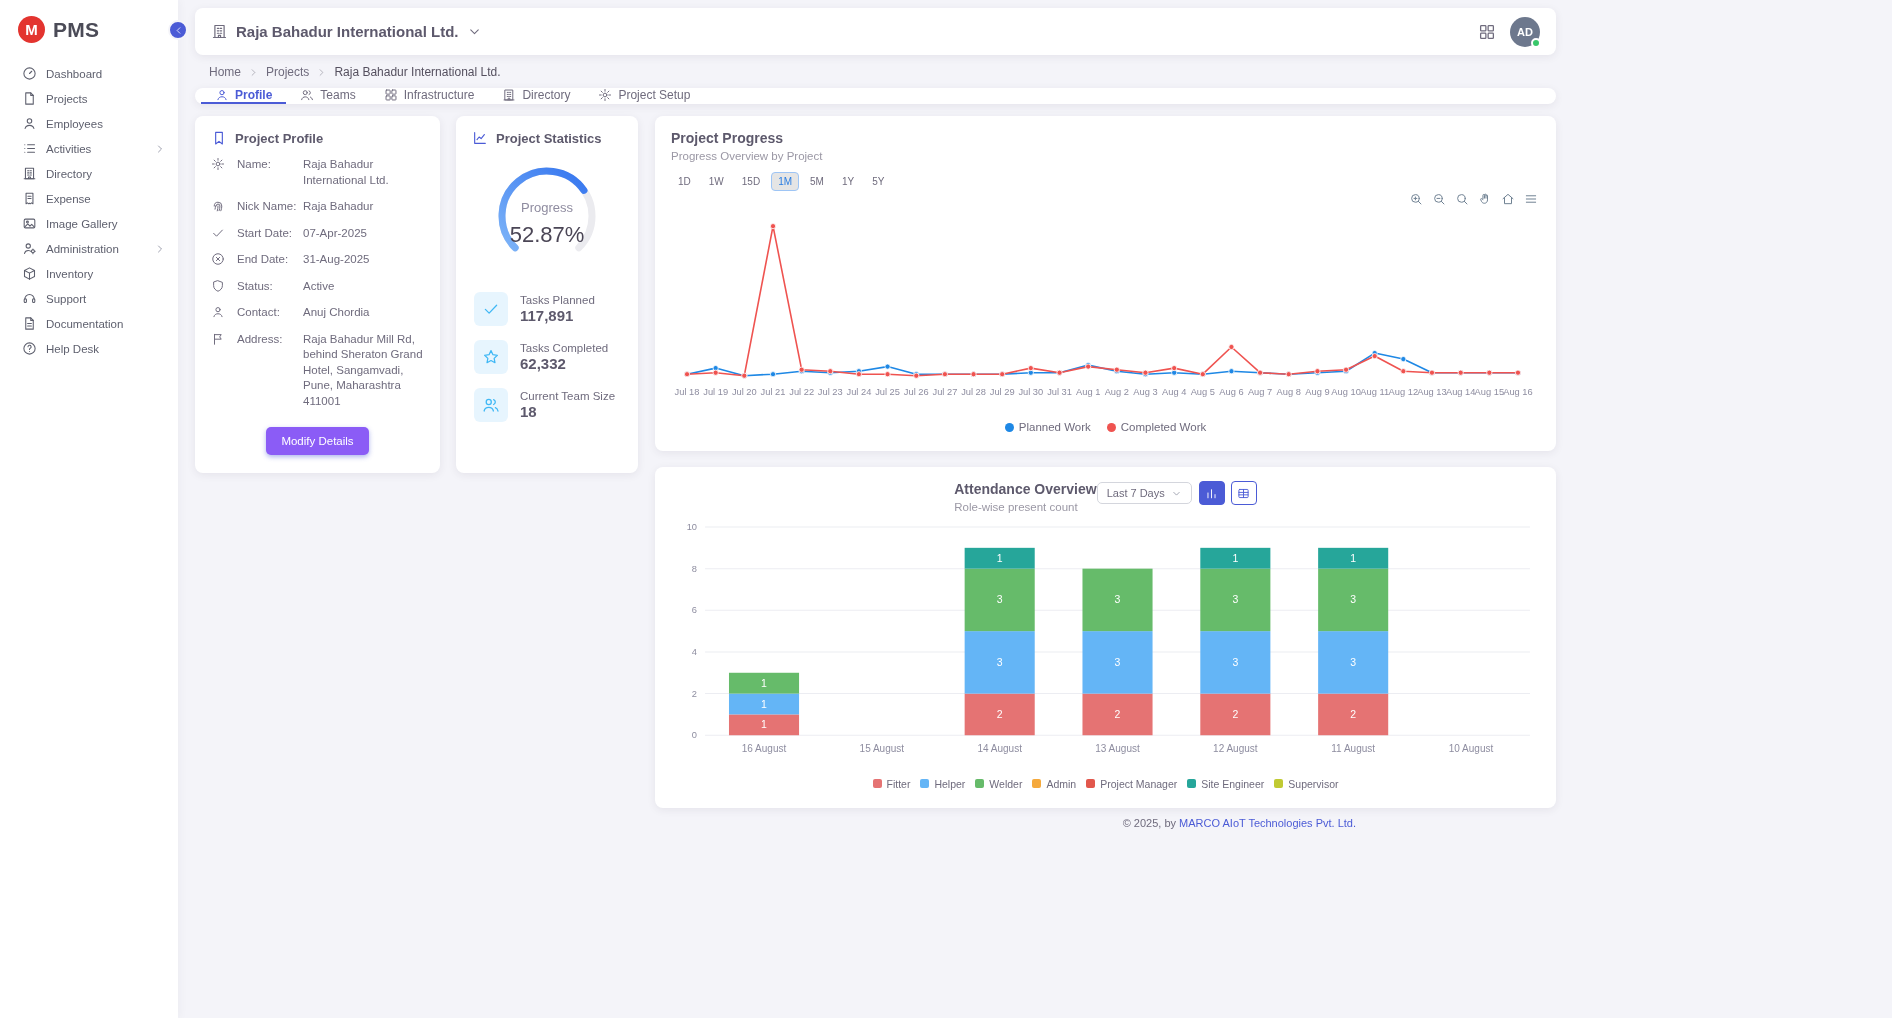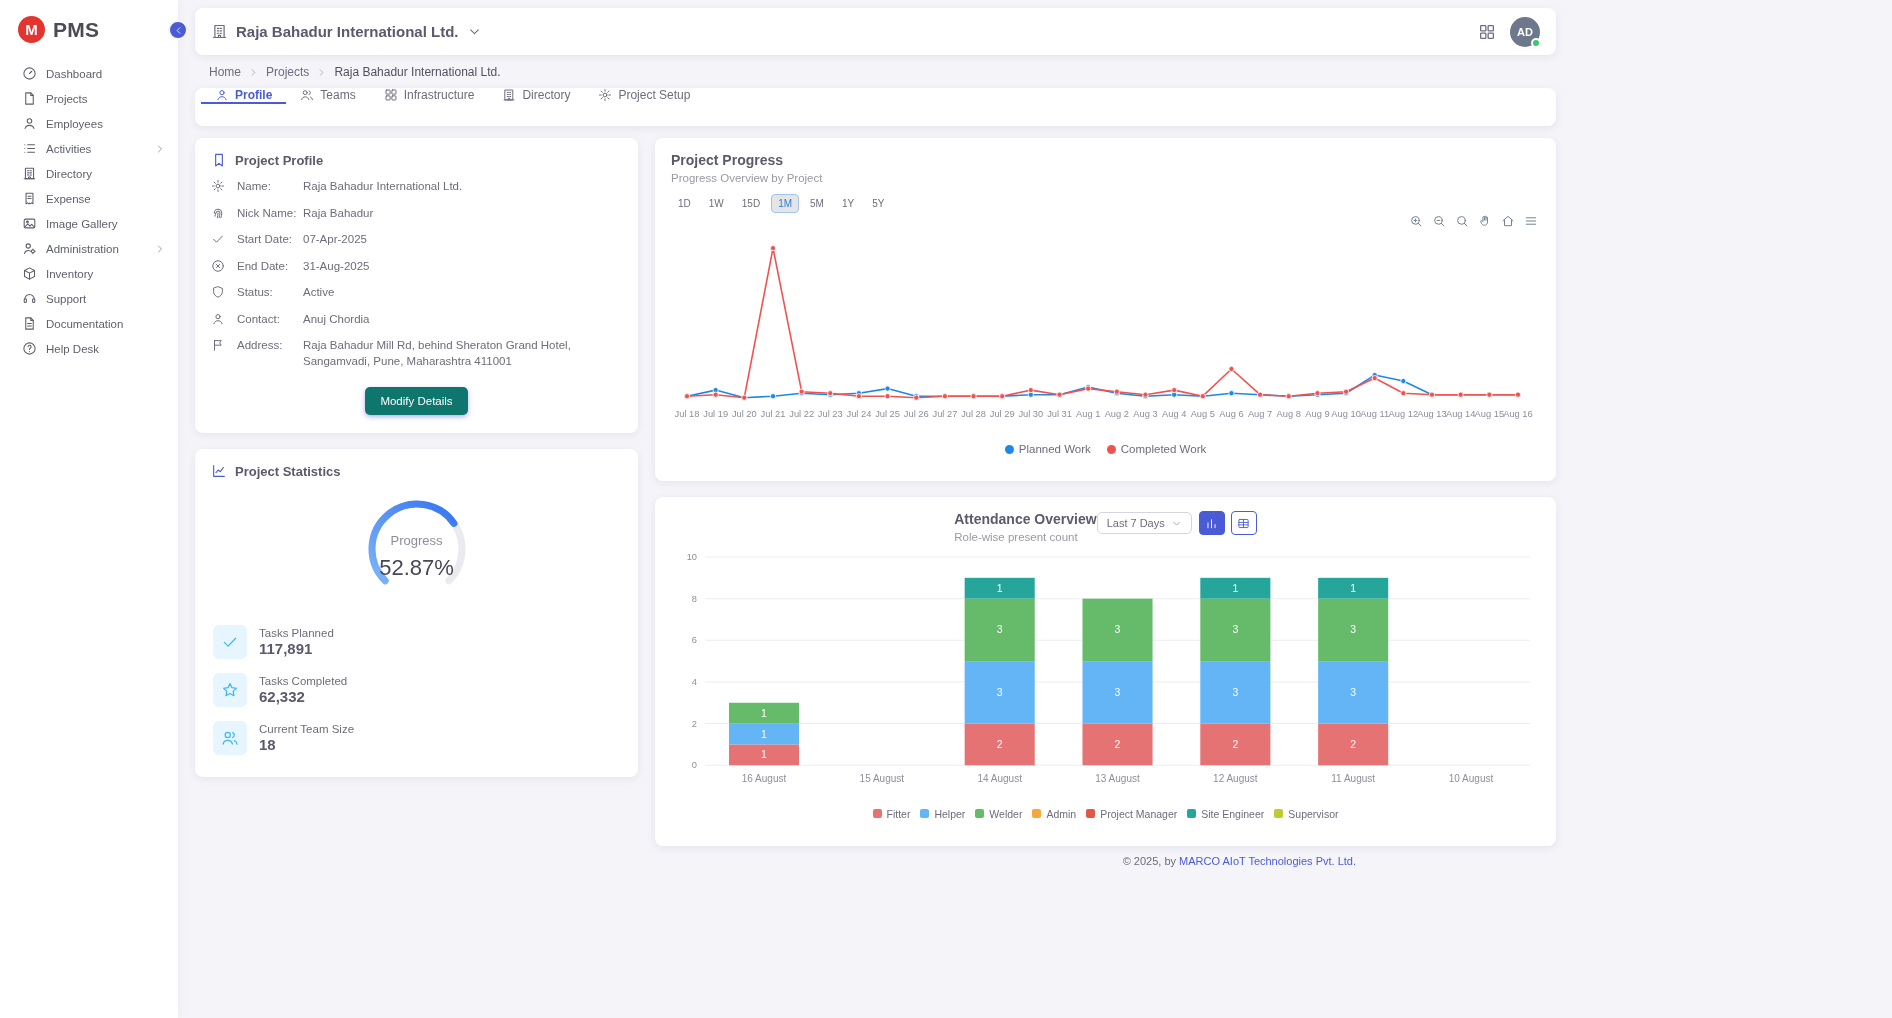--- a/index.html
+++ b/index.html
@@ -30,54 +30,54 @@
   .topbar-right{margin-left:auto;display:flex;align-items:center;gap:14px;}
   .apps-icon{width:18px;height:18px;color:#6f6b7d;cursor:pointer;}
   .avatar{position:relative;width:30px;height:30px;border-radius:50%;background:#6d788d;color:#fff;font-size:11px;font-weight:600;display:flex;align-items:center;justify-content:center;cursor:pointer;}
   .status-dot{position:absolute;right:-1px;bottom:-1px;width:10px;height:10px;border-radius:50%;background:#39c76a;border:2px solid #fff;}
 
   .breadcrumb{display:flex;align-items:center;gap:7px;margin:10px 0 9px 14px;font-size:12px;color:#6f6b7d;}
   .crumb{cursor:pointer;}
   .crumb.current{color:#55505f;cursor:default;}
   .crumb-sep{width:11px;height:11px;color:#a5a3ae;}
 
-  .tabs-bar{width:1361px;height:38px;background:#fff;border-radius:8px;box-shadow:0 2px 8px rgba(47,43,61,.08);display:flex;align-items:flex-start;padding:0 6px;}
+  .tabs-bar{width:1361px;height:16px;background:#fff;border-radius:8px;box-shadow:0 2px 8px rgba(47,43,61,.08);display:flex;align-items:flex-end;padding:0 6px;}
   .tab{display:flex;align-items:center;gap:6px;padding:0 14px;font-size:12px;color:#6f6b7d;border-bottom:2px solid transparent;cursor:pointer;}
   .tab-ico{width:14px;height:14px;}
   .tab.active{color:#4b5bd6;border-bottom-color:#4b5bd6;font-weight:600;}
 
   .grid{display:flex;gap:17px;margin-top:12px;width:1361px;align-items:flex-start;}
-  .col-left{width:443px;display:flex;flex-direction:column;gap:16px;flex:none;}
+  .col-left{width:443px;display:flex;flex-direction:row;gap:16px;flex:none;}
   .col-right{flex:1;display:flex;flex-direction:column;gap:16px;}
   .card{background:#fff;border-radius:8px;box-shadow:0 2px 8px rgba(47,43,61,.08);}
 
   
   .profile-card{padding:14px 16px 18px;}
   .card-title{display:flex;align-items:center;gap:8px;font-size:13px;font-weight:700;color:#5d596c;}
   .title-ico{width:16px;height:16px;color:#4b5bd6;}
   .field-row{display:flex;align-items:flex-start;margin-top:11px;font-size:11.5px;line-height:1.35;}
   .field-ico{width:14px;height:14px;color:#6f6b7d;flex:none;}
   .field-label{width:64px;margin-left:12px;color:#6f6b7d;flex:none;}
   .field-value{color:#6f6b7d;margin-left:2px;max-width:308px;}
   .btn-row{text-align:center;margin-top:18px;}
-  .btn-primary{background:#0f766e;color:#fff;font-size:11.5px;font-family:inherit;padding:8px 15px;border:none;border-radius:5px;cursor:pointer;box-shadow:0 2px 5px rgba(75,91,214,.45);}
+  .btn-primary{background:#8b5cf6;color:#fff;font-size:11.5px;font-family:inherit;padding:8px 15px;border:none;border-radius:5px;cursor:pointer;box-shadow:0 2px 5px rgba(75,91,214,.45);}
 
   
   .stats-card{padding:14px 16px 22px;}
   .gauge-wrap{position:relative;width:150px;margin:8px auto 0;}
   .gauge-label{position:absolute;top:46px;left:0;width:100%;text-align:center;font-size:13px;color:#8f8ca0;}
   .gauge-value{position:absolute;top:68px;left:0;width:100%;text-align:center;font-size:22px;color:#4b4656;}
   .stat-row{display:flex;align-items:center;gap:12px;margin:14px 2px 0;}
   .stat-ico-box{width:34px;height:34px;border-radius:6px;background:#e7f5fe;color:#40b8f5;display:flex;align-items:center;justify-content:center;flex:none;}
   .stat-ico-box svg{width:18px;height:18px;}
   .stat-label{font-size:11.5px;color:#6f6b7d;}
   .stat-value{font-size:15px;font-weight:600;color:#5d596c;margin-top:1px;}
 
   
-  .chart-card{padding:14px 16px 20px;position:relative;}
+  .chart-card{padding:14px 16px 12px;position:relative;}
   .card-title-lg{font-size:14px;font-weight:700;color:#5d596c;}
   .card-sub{font-size:11.5px;color:#9b98a5;margin-top:4px;}
   .range-row{display:flex;gap:4px;margin-top:10px;}
   .range-btn{font-family:inherit;font-size:10px;color:#6f6b7d;background:transparent;border:1px solid transparent;border-radius:4px;padding:3px 6px;cursor:pointer;}
   .range-btn.active{color:#2a7de1;background:#e5e5e5;border-color:#9ec5f5;}
   .chart-toolbar{position:absolute;top:76px;right:18px;display:flex;gap:9px;z-index:2;}
   .tool{width:14px;height:14px;color:#6e8192;cursor:pointer;display:inline-flex;}
   #line-chart{margin-top:4px;}
   .ax{font-size:9.3px;fill:#8e8da0;font-family:"Liberation Sans",sans-serif;}
   .ax2{font-size:10px;fill:#8e8da0;font-family:"Liberation Sans",sans-serif;}

